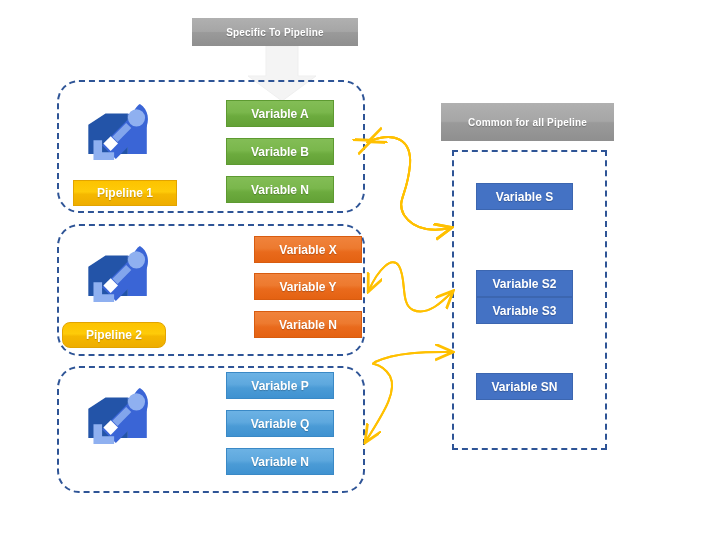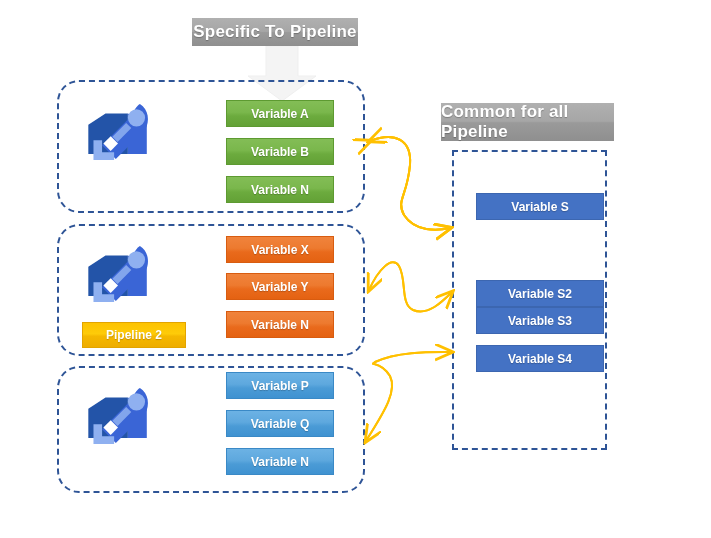--- a/index.html
+++ b/index.html
@@ -17,21 +17,21 @@
     background: #ffffff;
     overflow: hidden;
   }
 
   
   .banner {
     position: absolute;
     background: linear-gradient(to bottom, #b0b0b0 0%, #a6a6a6 48%, #9a9a9a 52%, #8f8f8f 100%);
     color: #ffffff;
     font-weight: bold;
-    font-size: 17px;
+    font-size: 10px;
     display: flex;
     align-items: center;
     justify-content: center;
     letter-spacing: 0.2px;
     text-shadow: 0 1px 1px rgba(0,0,0,0.25);
   }
   #banner-specific {
     left: 192px;
     top: 18px;
     width: 166px;
@@ -96,21 +96,21 @@
     justify-content: center;
     color: #ffffff;
     font-weight: bold;
     font-size: 12px;
     background: linear-gradient(to bottom, #fdc300 0%, #fecb09 45%, #f5b800 55%, #eead00 100%);
     border: 1px solid #e2a400;
     box-sizing: border-box;
     text-shadow: 0 1px 1px rgba(0,0,0,0.22);
   }
   #plabel-1 { left: 73px;  top: 180px; }
-  #plabel-2 { left: 82px;  top: 322px; }
+  #plabel-2 { left: 62px;  top: 322px; border-radius: 8px; }
   #plabel-3 { left: 66px;  top: 462px; }
 
   
   .var-chip {
     position: absolute;
     width: 108px;
     height: 27px;
     display: flex;
     align-items: center;
     justify-content: center;
@@ -120,34 +120,35 @@
     box-sizing: border-box;
     text-shadow: 0 1px 1px rgba(0,0,0,0.22);
   }
   .var-green {
     background: linear-gradient(to bottom, #83bd56 0%, #7ab74c 45%, #6cab3e 60%, #63a136 100%);
     border: 1px solid #5d9a31;
   }
   .var-orange {
     background: linear-gradient(to bottom, #f0833c 0%, #ed7a2f 45%, #e96a1c 60%, #e46212 100%);
     border: 1px solid #d85c10;
+    margin-left: 28px;
   }
   .var-lightblue {
     background: linear-gradient(to bottom, #6cb2e4 0%, #5ea8de 45%, #4b9bd6 60%, #3f92d1 100%);
     border: 1px solid #3a89c6;
   }
   .var-solidblue {
     background: #4472c4;
     border: 1px solid #3c66b0;
   }
 
   
   .col-left { left: 226px; }
   
-  .col-right { left: 476px; width: 128px; margin-top: 10px; }
+  .col-right { left: 476px; width: 97px; }
 
   
   #arrow-layer {
     position: absolute;
     left: 0;
     top: 0;
     width: 711px;
     height: 538px;
     pointer-events: none;
   }
@@ -170,20 +171,21 @@
   <svg class="rocket-icon" id="rocket-1" viewBox="0 0 100 100" xmlns="http://www.w3.org/2000/svg">
     <path d="M12,38 L32,25 L58,25 L58,72 L12,72 Z" fill="#2354a8"></path>
     <path d="M58,25 L80,35 L80,72 L58,72 Z" fill="#3a65d6"></path>
     <path d="M72,14 C82,20 84,34 78,44 L44,78 L28,62 L62,28 C65,22 68,16 72,14 Z" fill="#3a65d6"></path>
     <circle cx="68" cy="30" r="10" fill="#8fb0f0"></circle>
     <path d="M40,52 L56,36 L62,42 L46,58 Z" fill="#8fb0f0" opacity="0.85"></path>
     <rect x="32" y="54" width="12" height="12" transform="rotate(45 38 60)" fill="#ffffff"></rect>
     <path d="M18,56 L28,56 L28,70 L42,70 L42,79 L18,79 Z" fill="#8fb0f0"></path>
   </svg>
 
+  <div class="pipeline-label" id="plabel-1">Pipeline 1</div>
 
   <div class="var-chip var-green col-left" style="top:100px">Variable A</div>
   <div class="var-chip var-green col-left" style="top:138px">Variable B</div>
   <div class="var-chip var-green col-left" style="top:176px">Variable N</div>
 
   <div class="pipeline-group" id="group-2"></div>
 
   <svg class="rocket-icon" id="rocket-2" viewBox="0 0 100 100" xmlns="http://www.w3.org/2000/svg">
     <path d="M12,38 L32,25 L58,25 L58,72 L12,72 Z" fill="#2354a8"></path>
     <path d="M58,25 L80,35 L80,72 L58,72 Z" fill="#3a65d6"></path>
@@ -215,21 +217,21 @@
 
   <div class="var-chip var-lightblue col-left" style="top:372px">Variable P</div>
   <div class="var-chip var-lightblue col-left" style="top:410px">Variable Q</div>
   <div class="var-chip var-lightblue col-left" style="top:448px">Variable N</div>
 
   <div id="common-group"></div>
 
   <div class="var-chip var-solidblue col-right" style="top:183px">Variable S</div>
   <div class="var-chip var-solidblue col-right" style="top:270px">Variable S2</div>
   <div class="var-chip var-solidblue col-right" style="top:297px">Variable S3</div>
-  <div class="var-chip var-solidblue col-right" style="top:335px">Variable S4</div>
+  <div class="var-chip var-solidblue col-right" style="top:373px">Variable SN</div>
 
   <svg id="arrow-layer" xmlns="http://www.w3.org/2000/svg" viewBox="0 0 711 538">
     <defs>
       <marker id="ah" markerWidth="10" markerHeight="10" refX="8" refY="4" orient="auto" markerUnits="strokeWidth">
         <path d="M0,0 L9,4 L0,8" fill="none" stroke="#ffc000" stroke-width="1.4"></path>
       </marker>
     </defs>
 
       common panel --&gt;
     <path d="M370,141 C395,131 412,140 410,165 C407,197 396,200 404,215 C415,232 437,231 450,228" fill="none" stroke="#ffc000" stroke-width="2" marker-start="url(#ah)" marker-end="url(#ah)" style="marker-start:url(#ah)"></path>

